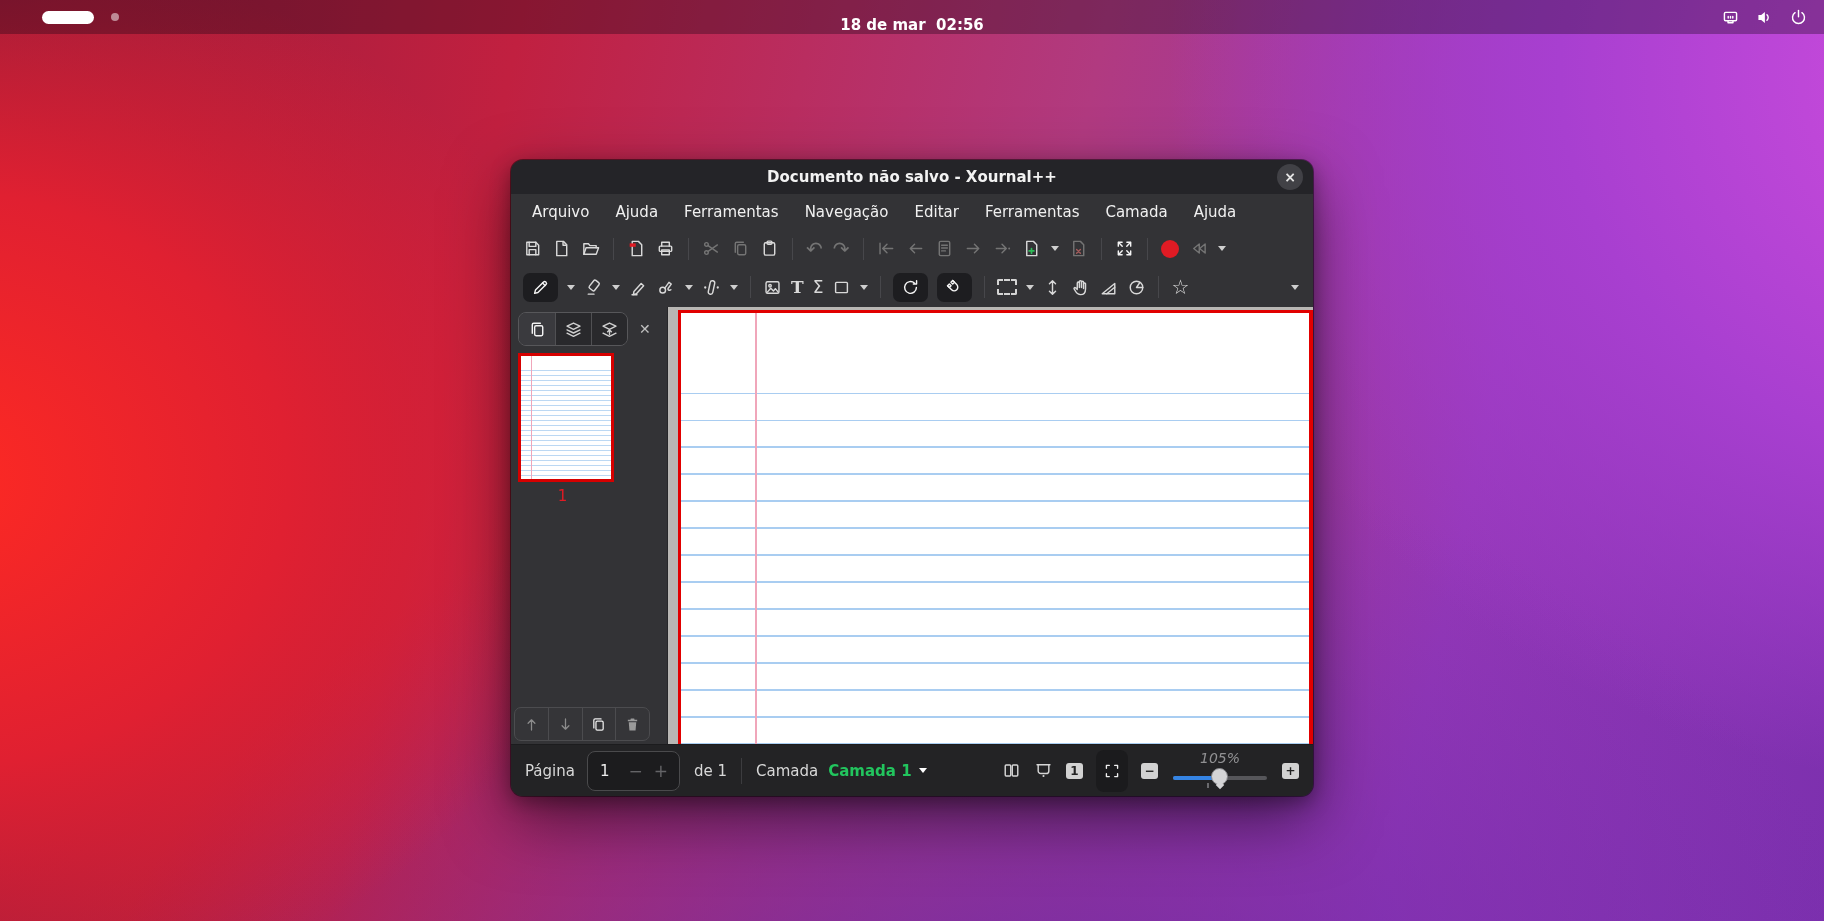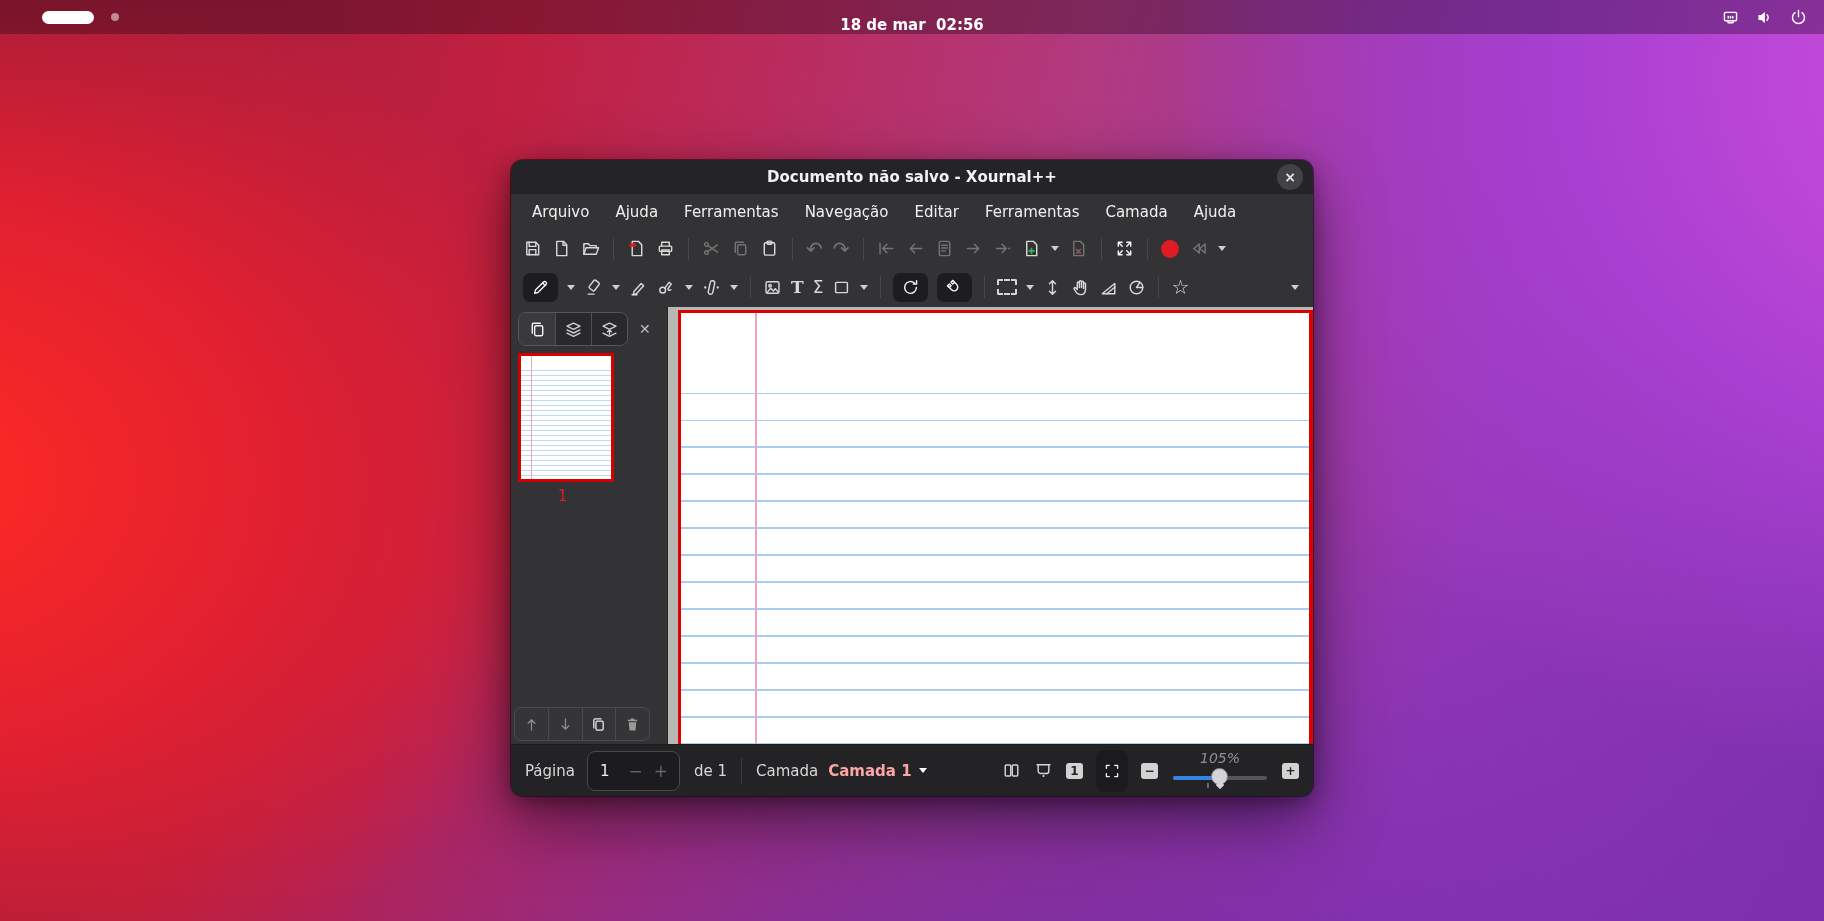--- a/index.html
+++ b/index.html
@@ -83,21 +83,21 @@
       repeating-linear-gradient(to bottom, transparent 0, transparent 25.5px, #a9cdf1 25.5px, #a9cdf1 27px); }
   
   .statusbar { height:52px; flex:0 0 auto; background:#232325; border-top:1px solid #1c1c1e;
     display:flex; align-items:center; padding:0 14px; color:#d8d8d8; font-size:15px; }
   .spin { width:93px; height:40px; margin-left:12px; border:1px solid #4a4a4c; border-radius:8px;
     background:#1c1c1e; display:flex; align-items:center; }
   .spin .val { margin-left:12px; color:#ececec; flex:1; }
   .spin .sbtn { color:#646467; font-size:17px; margin-right:11px; }
   .vsep { width:1px; height:26px; background:#3c3c3f; margin:0 14px; }
   .layerbtn { display:flex; align-items:center; gap:7px; margin-left:10px; }
-  .layerbtn .lv { color:#fca5a5; font-weight:bold;text-align:center; }
+  .layerbtn .lv { color:#22c55e; font-weight:bold;text-align:center; }
   .layerbtn .caret { border-top-color:#ffffff; }
   .sb-right { margin-left:auto; display:flex; align-items:center; gap:13px; color:#d6d6d6; }
   .minibox { width:17px; height:16px; border-radius:3px; background:#d2d2d2; color:#222;
     font-size:12px; font-weight:bold; display:flex; align-items:center; justify-content:center; line-height:1; }
   .fitbtn { width:32px; height:42px; border-radius:8px; background:#1b1b1d; color:#f0f0f0;
     display:flex; align-items:center; justify-content:center; }
   .zoomblock { width:98px; height:44px; position:relative; }
   .zoomlabel { position:absolute; top:1px; left:0; width:100%; text-align:center; color:#909092; font-size:14px;font-style:italic; }
   .ztrack { position:absolute; left:2px; right:2px; top:27px; height:4px; background:#56565a; border-radius:2px; }
   .zfill { position:absolute; left:0; top:0; height:4px; width:48%; background:#3584e4; border-radius:2px; }

